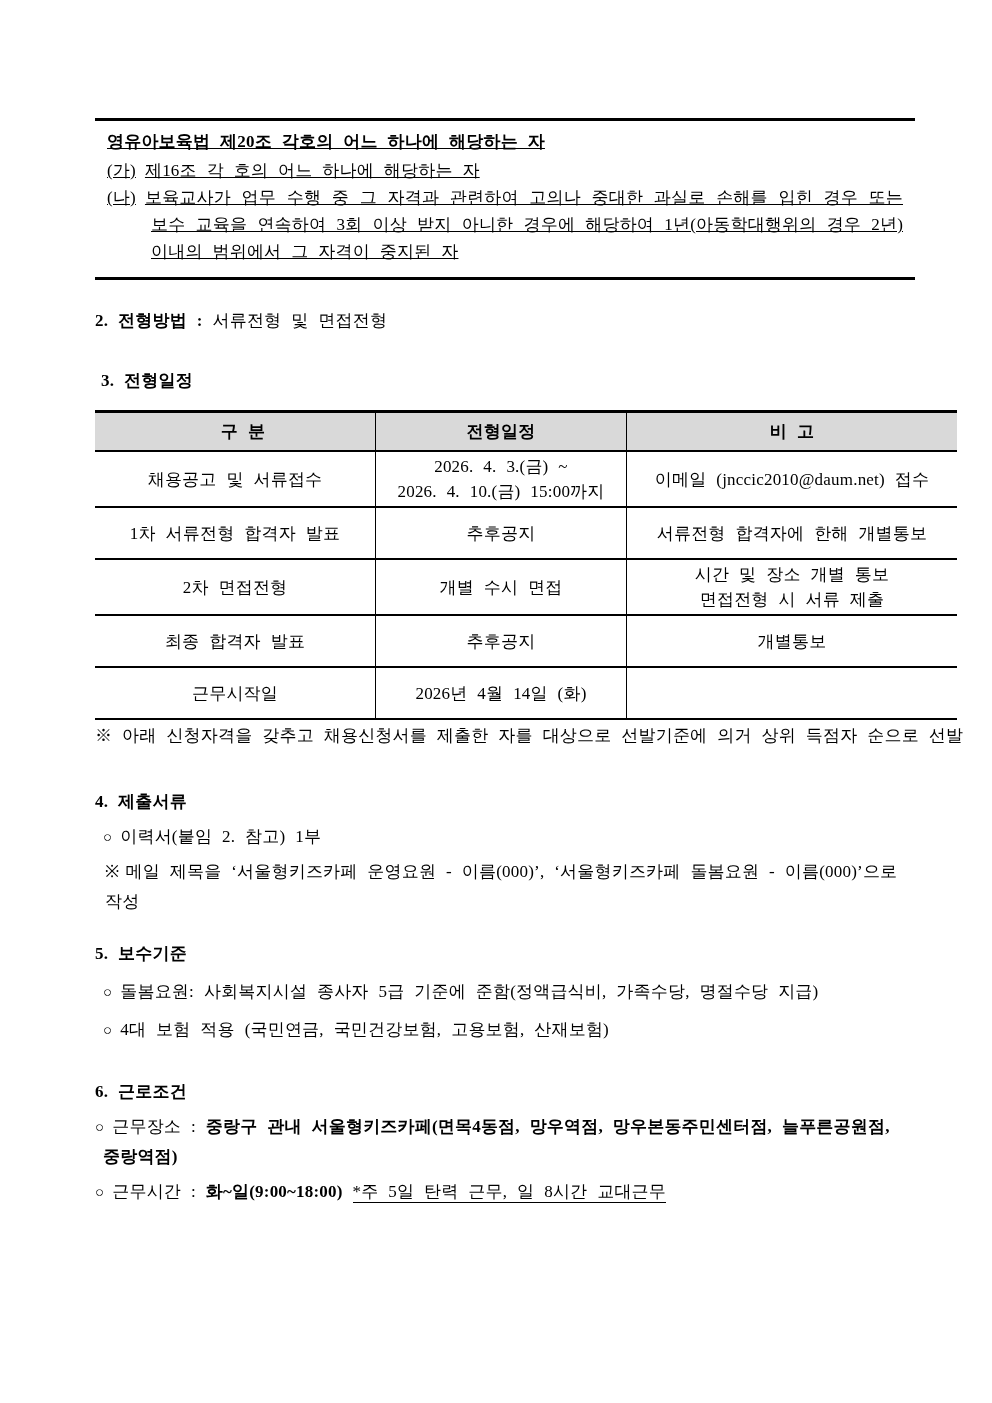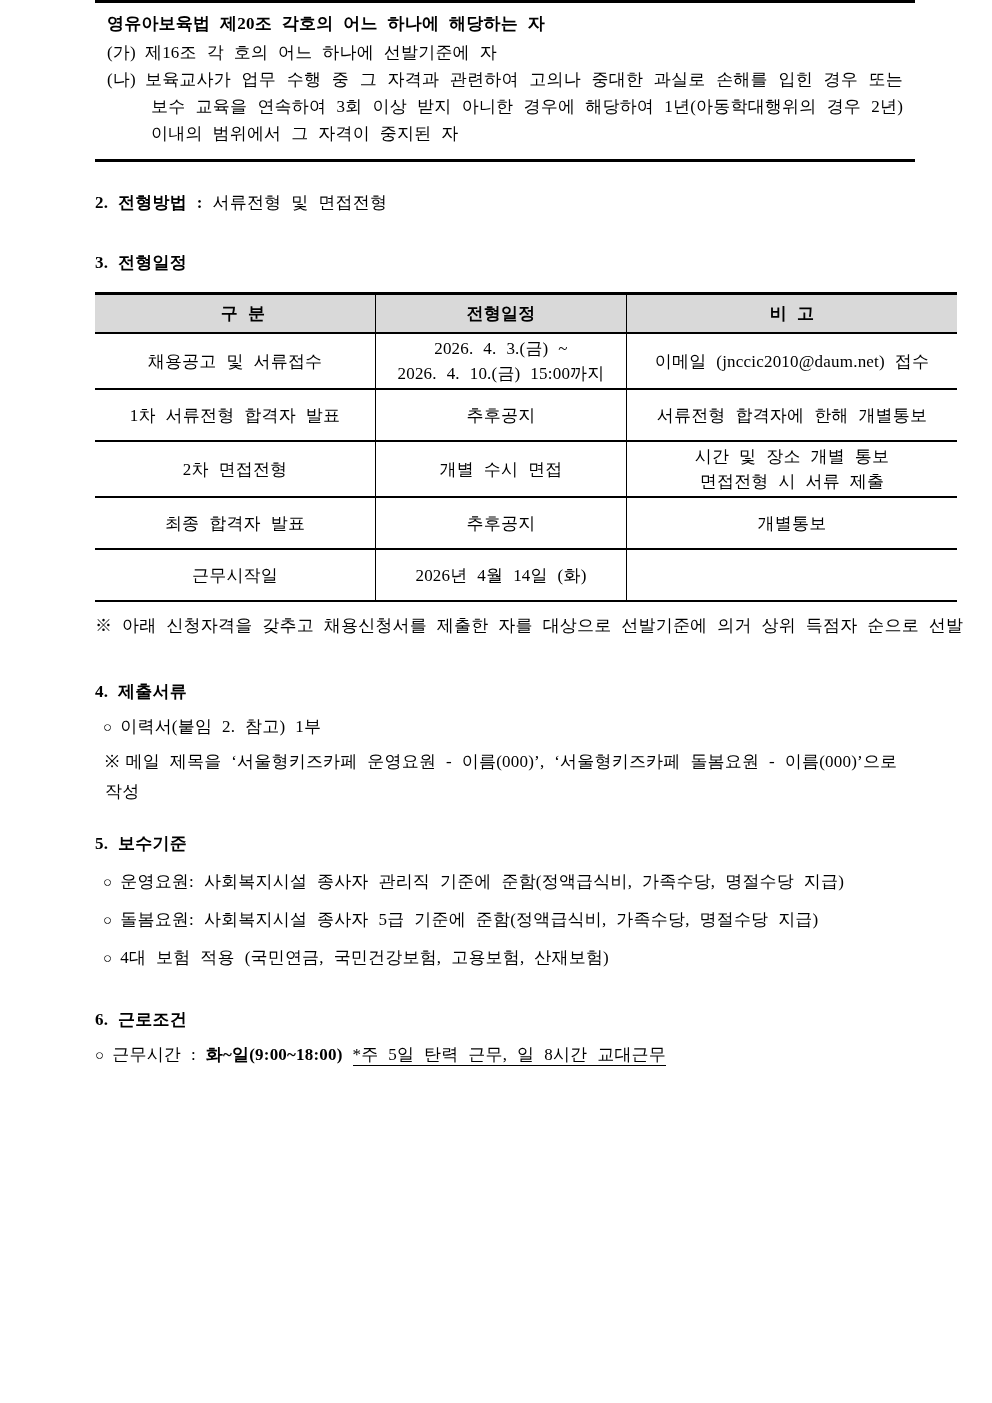--- a/index.html
+++ b/index.html
@@ -18,25 +18,27 @@
     letter-spacing: 0.2px;
   }
   .page {
     position: relative;
     width: 820px;
     margin-left: 95px;
   }
 
   
   .law-box {
+    margin-top: 118px;
     border-top: 3px solid #000;
     border-bottom: 3px solid #000;
     padding: 7px 12px 12px 12px;
     line-height: 27px;
     text-align: justify;
+    text-decoration: underline;
   }
   .law-box-title {
     font-weight: bold;
     margin-bottom: 2px;
   }
   .law-item {
     padding-left: 44px;
     text-indent: -44px;
   }
   .law-item-label { margin-right: 9px; }
@@ -45,21 +47,21 @@
   .section-title { font-weight: bold; }
   .inline-label  { font-weight: bold; }
   .doc-line { line-height: 30px; }
   .bullet { margin-right: 8px; font-size: 15px; }
   .marker { margin-right: 6px; }
   .bold   { font-weight: bold; }
 
   .method-line { margin-top: 26px; }
 
   
-  .schedule-title { margin-top: 30px; }
+  .schedule-title { margin-top: 30px; margin-left: 6px; }
   table.schedule {
     margin-top: 14px;
     border-collapse: collapse;
     width: 820px;
     table-layout: fixed;
   }
   table.schedule th, table.schedule td {
     border-top: 2px solid #000;
     border-bottom: 2px solid #000;
     text-align: center;
@@ -77,21 +79,21 @@
   table.schedule .c1 { width: 256px; padding-left: 20px; }
   table.schedule .c2 { width: 242px; }
   table.schedule .c3 { width: 322px; }
   table.schedule th:nth-child(2), table.schedule td:nth-child(2) {
     border-left: 1.5px solid #000;
     border-right: 1.5px solid #000;
   }
   tr.r-tall   { height: 50px; }
   tr.r-single { height: 52px; }
   .table-footnote {
-    margin-top: 11px;
+    margin-top: 3px;
     white-space: nowrap;
     line-height: 26px;
   }
 
   
   .docs-section { margin-top: 38px; }
   .pay-section  { margin-top: 22px; }
   .work-section { margin-top: 32px; }
   .item { margin: 5px 0; padding-left: 8px; }
   .pay-section .item { margin: 8px 0; }
@@ -103,21 +105,21 @@
   .work-section .item { padding-left: 8px; text-indent: -8px; }
 </style>
 </head>
 <body>
 
 <div class="page">
 
   <div class="law-box">
     <div class="law-box-title">영유아보육법 제20조 각호의 어느 하나에 해당하는 자</div>
     <div class="law-item">
-      <span class="law-item-label">(가)</span><span>제16조 각 호의 어느 하나에 선발기준에 자</span>
+      <span class="law-item-label">(가)</span><span>제16조 각 호의 어느 하나에 해당하는 자</span>
     </div>
     <div class="law-item">
       <span class="law-item-label">(나)</span><span>보육교사가 업무 수행 중 그 자격과 관련하여 고의나 중대한 과실로 손해를 입힌 경우 또는 보수 교육을 연속하여 3회 이상 받지 아니한 경우에 해당하여 1년(아동학대행위의 경우 2년)이내의 범위에서 그 자격이 중지된 자</span>
     </div>
   </div>
 
   <div class="doc-line method-line">
     <span class="section-title">2. 전형방법</span><span class="inline-label"> : </span><span>서류전형 및 면접전형</span>
   </div>
 
@@ -170,33 +172,33 @@
       <span class="bullet">○</span><span>이력서(붙임 2. 참고) 1부</span>
     </div>
     <div class="doc-line note-line">
       <span class="marker">※</span><span>메일 제목을 ‘서울형키즈카페 운영요원 - 이름(000)’, ‘서울형키즈카페 돌봄요원 - 이름(000)’으로 작성</span>
     </div>
   </div>
 
   <div class="pay-section">
     <div class="doc-line section-title">5. 보수기준</div>
     <div class="doc-line item">
-      <span class="bullet">○</span><span>운영요원: 사회복지시설 종사자 관리직 기준에 준함(정액급식비, 가족수당, 명절수당 지급)</span>
-    </div>
-    <div class="doc-line item">
       <span class="bullet">○</span><span>돌봄요원: 사회복지시설 종사자 5급 기준에 준함(정액급식비, 가족수당, 명절수당 지급)</span>
     </div>
     <div class="doc-line item">
       <span class="bullet">○</span><span>4대 보험 적용 (국민연금, 국민건강보험, 고용보험, 산재보험)</span>
     </div>
   </div>
 
   <div class="work-section">
     <div class="doc-line section-title">6. 근로조건</div>
 
+    <div class="doc-line item">
+      <span class="bullet">○</span><span>근무장소</span><span> : </span><span class="bold">중랑구 관내 서울형키즈카페(면목4동점, 망우역점, 망우본동주민센터점, 늘푸른공원점, 중랑역점)</span>
+    </div>
 
     <div class="doc-line item">
       <span class="bullet">○</span><span>근무시간</span><span> : </span><span class="bold">화~일(9:00~18:00) </span><span class="u-black">*주 5일 탄력 근무, 일 8시간 교대근무</span>
     </div>
 
   </div>
 
 </div>
 
 </body></html>

